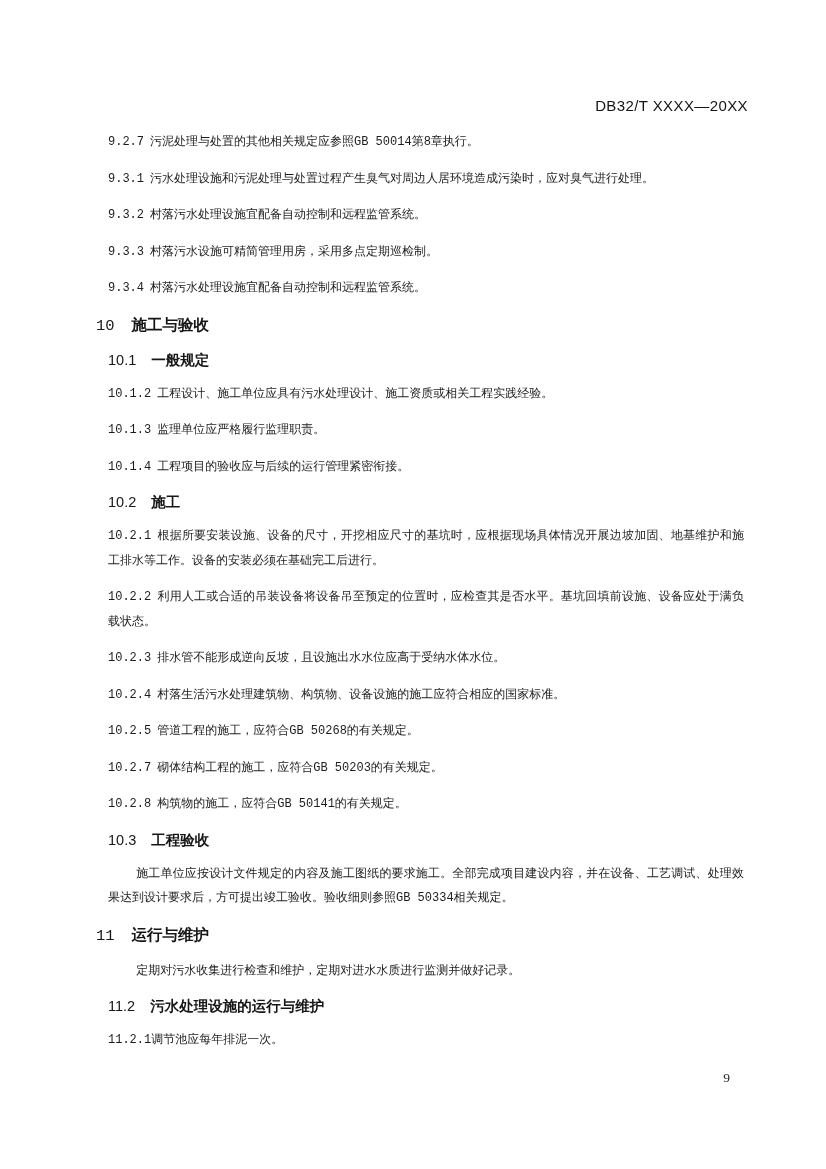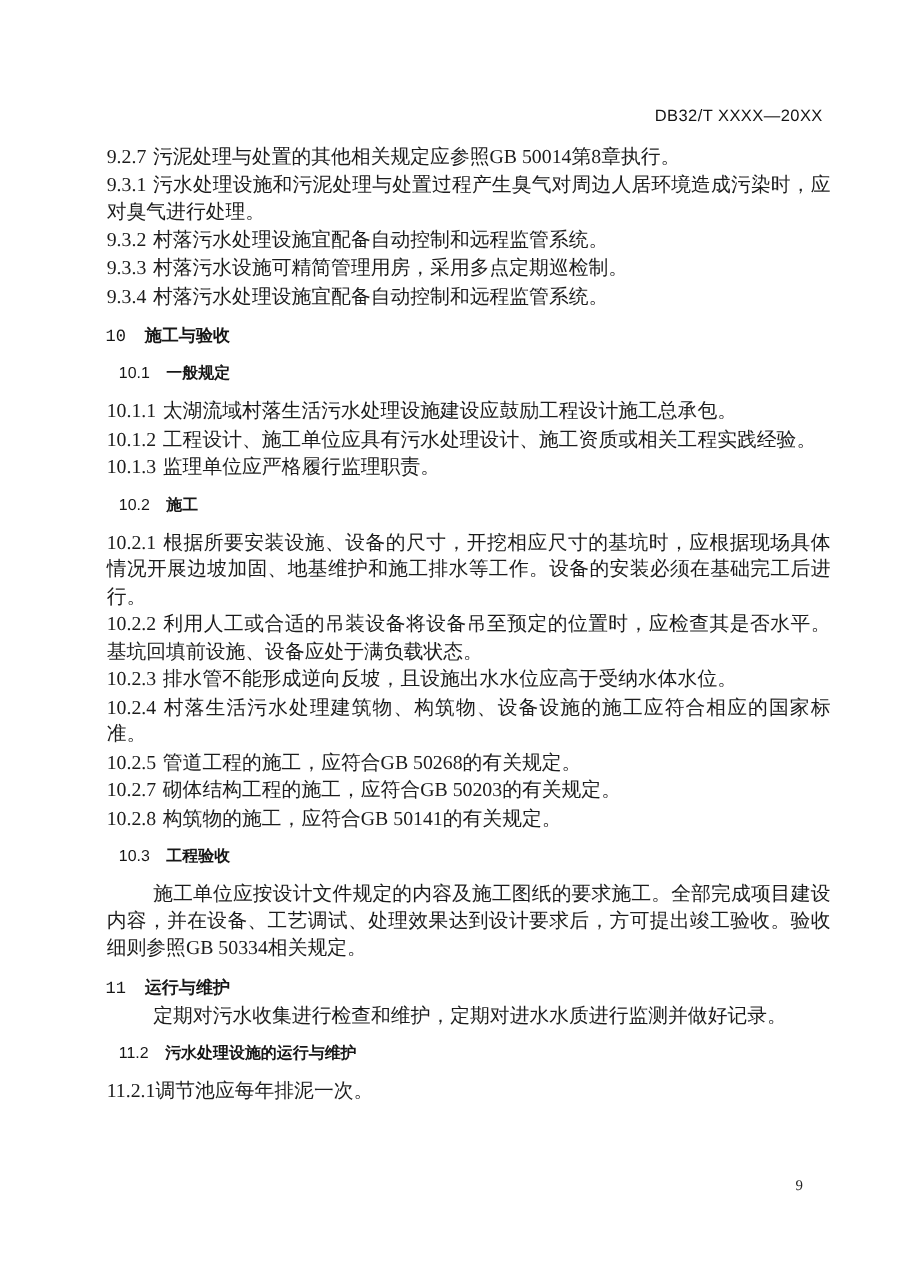--- a/index.html
+++ b/index.html
@@ -25,24 +25,25 @@
   .doc-header {
     text-align: right;
     font-family: "Liberation Sans", "DejaVu Sans", sans-serif;
     font-size: 15px;
     line-height: 16px;
     letter-spacing: 0.4px;
     color: #141414;
     margin: 0 8px 16px 0;
   }
   .clause, .para {
-    font-size: 18px;
+    font-size: 12px;
     line-height: 24.5px;
     text-align: justify;
-    margin: 1px;
+    margin: 12px;
+    font-family: Liberation Mono, monospace;
   }
   .clause .num {
     margin-right: 6px;
     white-space: nowrap;
   }
   .clause.tight .num {
     margin-right: 0;
   }
   .para {
     text-indent: 2.35em;
@@ -94,23 +95,23 @@
 
     <p class="clause"><span class="num">9.3.1</span><span>污水处理设施和污泥处理与处置过程产生臭气对周边人居环境造成污染时，应对臭气进行处理。</span></p>
     <p class="clause"><span class="num">9.3.2</span><span>村落污水处理设施宜配备自动控制和远程监管系统。</span></p>
     <p class="clause"><span class="num">9.3.3</span><span>村落污水设施可精简管理用房，采用多点定期巡检制。</span></p>
     <p class="clause"><span class="num">9.3.4</span><span>村落污水处理设施宜配备自动控制和远程监管系统。</span></p>
 
     <p class="h1"><span class="num">10</span><span>施工与验收</span></p>
 
     <p class="h2"><span class="num">10.1</span><span>一般规定</span></p>
 
-    <p class="clause"><span class="num">10.1.1</span><span>太湖流域村落生活污水处理设施建设应鼓励工程设计施工总承包。</span></p>
     <p class="clause"><span class="num">10.1.2</span><span>工程设计、施工单位应具有污水处理设计、施工资质或相关工程实践经验。</span></p>
     <p class="clause"><span class="num">10.1.3</span><span>监理单位应严格履行监理职责。</span></p>
+    <p class="clause"><span class="num">10.1.4</span><span>工程项目的验收应与后续的运行管理紧密衔接。</span></p>
 
     <p class="h2"><span class="num">10.2</span><span>施工</span></p>
 
     <p class="clause"><span class="num">10.2.1</span><span>根据所要安装设施、设备的尺寸，开挖相应尺寸的基坑时，应根据现场具体情况开展边坡加固、地基维护和施工排水等工作。设备的安装必须在基础完工后进行。</span></p>
     <p class="clause"><span class="num">10.2.2</span><span>利用人工或合适的吊装设备将设备吊至预定的位置时，应检查其是否水平。基坑回填前设施、设备应处于满负载状态。</span></p>
     <p class="clause"><span class="num">10.2.3</span><span>排水管不能形成逆向反坡，且设施出水水位应高于受纳水体水位。</span></p>
     <p class="clause"><span class="num">10.2.4</span><span>村落生活污水处理建筑物、构筑物、设备设施的施工应符合相应的国家标准。</span></p>
     <p class="clause"><span class="num">10.2.5</span><span>管道工程的施工，应符合GB 50268的有关规定。</span></p>
     <p class="clause"><span class="num">10.2.7</span><span>砌体结构工程的施工，应符合GB 50203的有关规定。</span></p>
     <p class="clause"><span class="num">10.2.8</span><span>构筑物的施工，应符合GB 50141的有关规定。</span></p>

